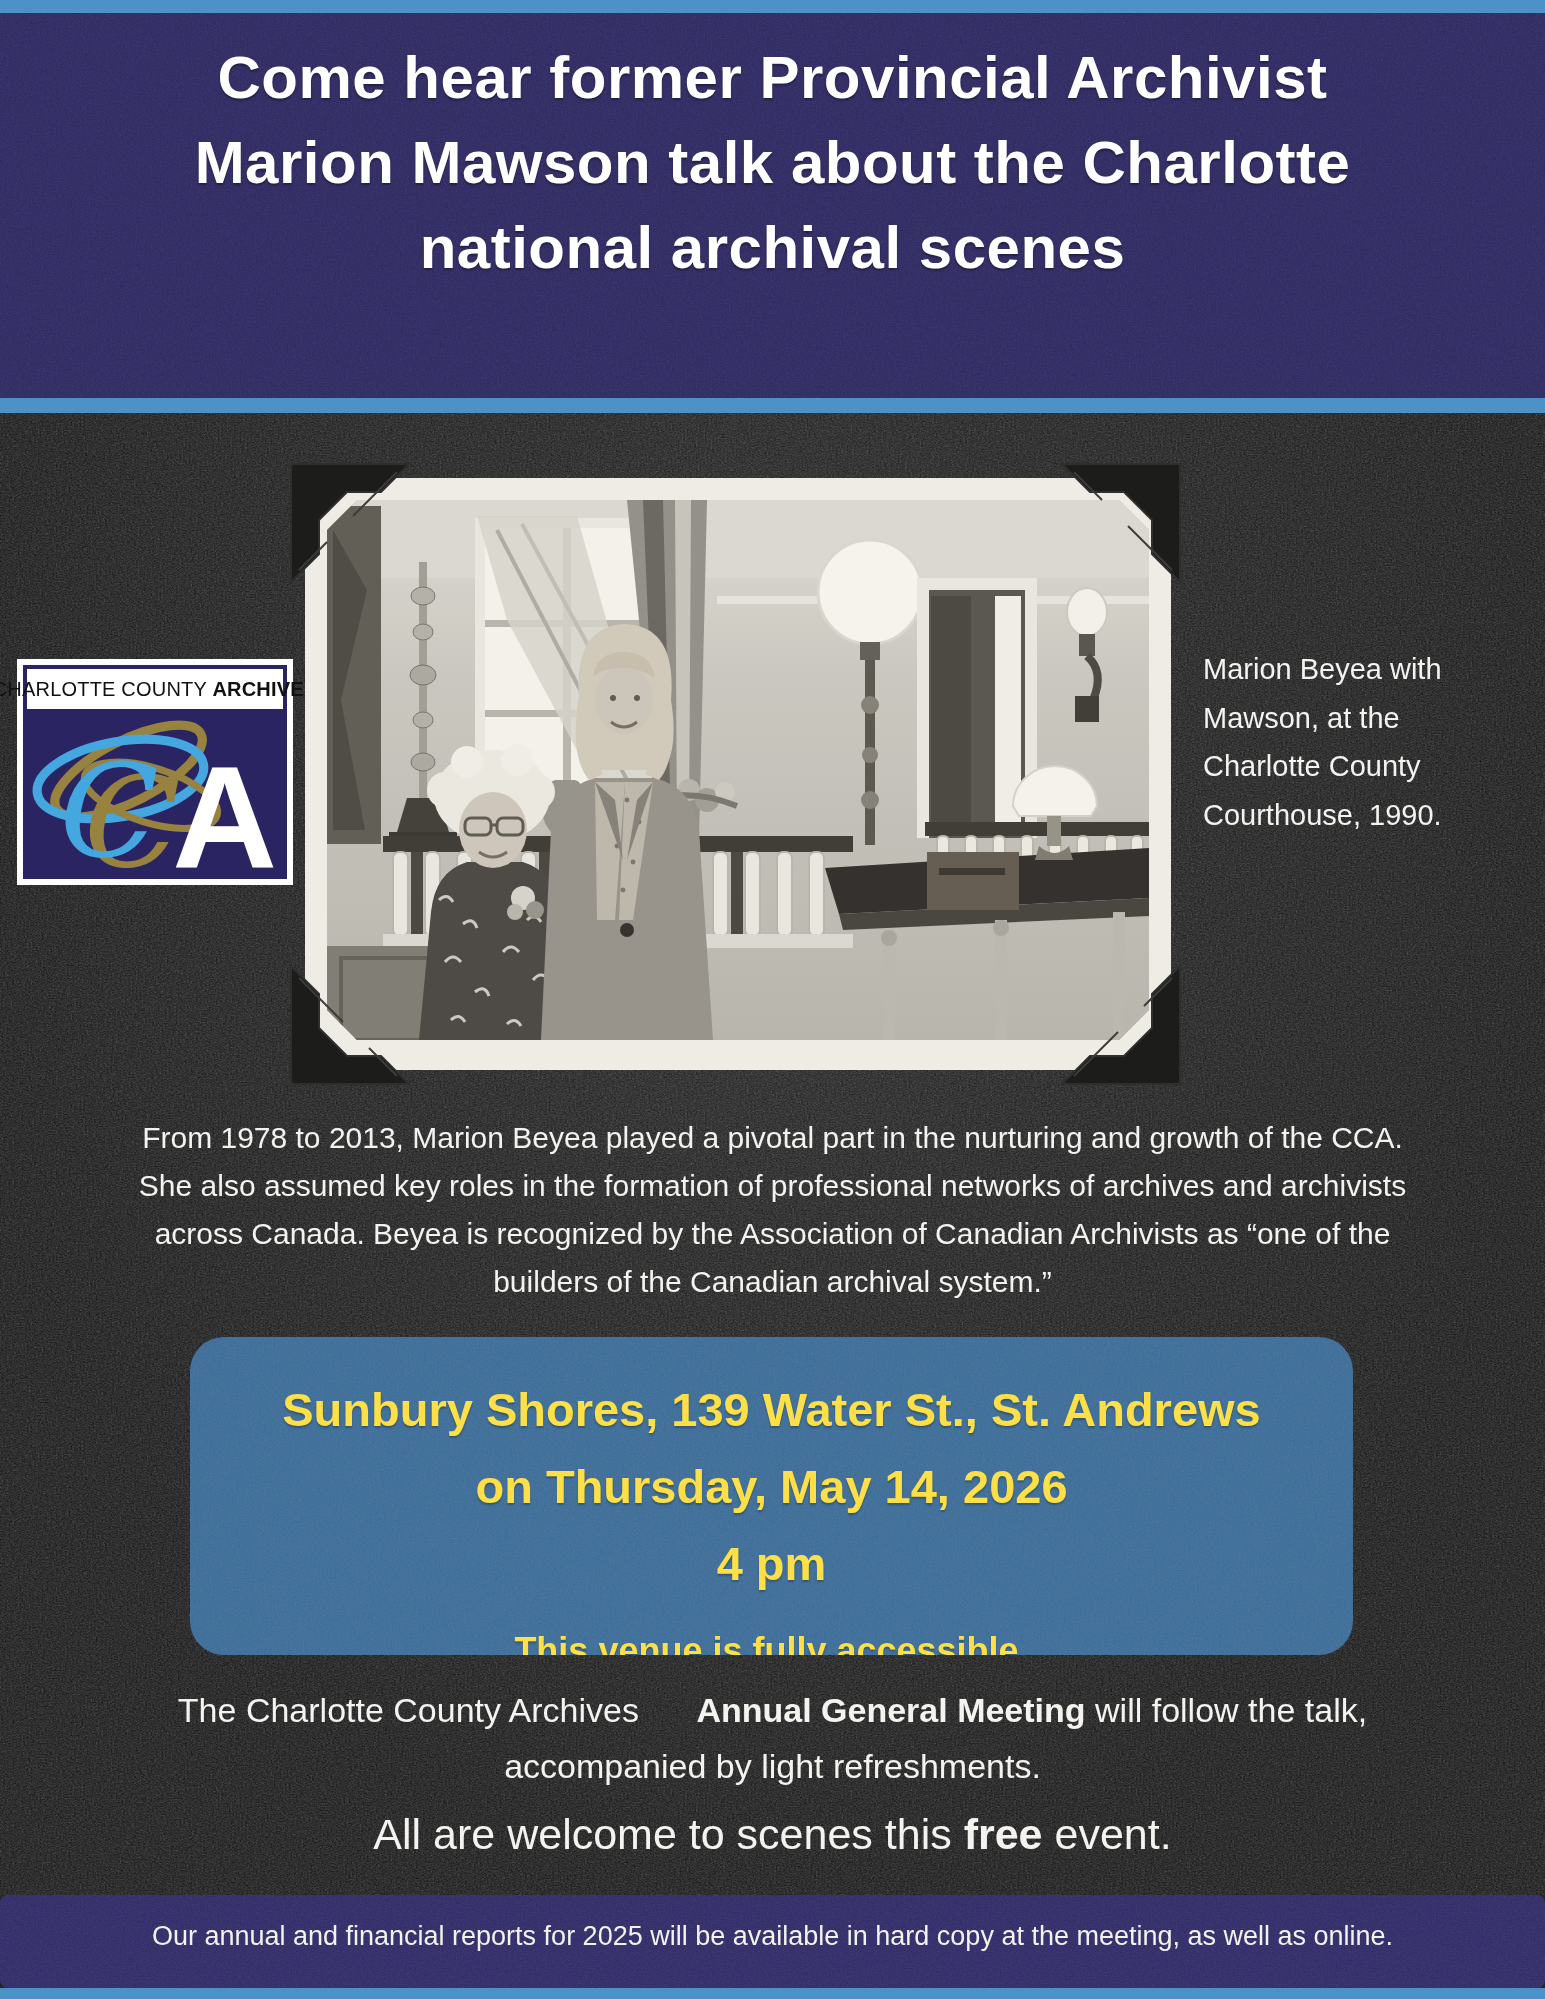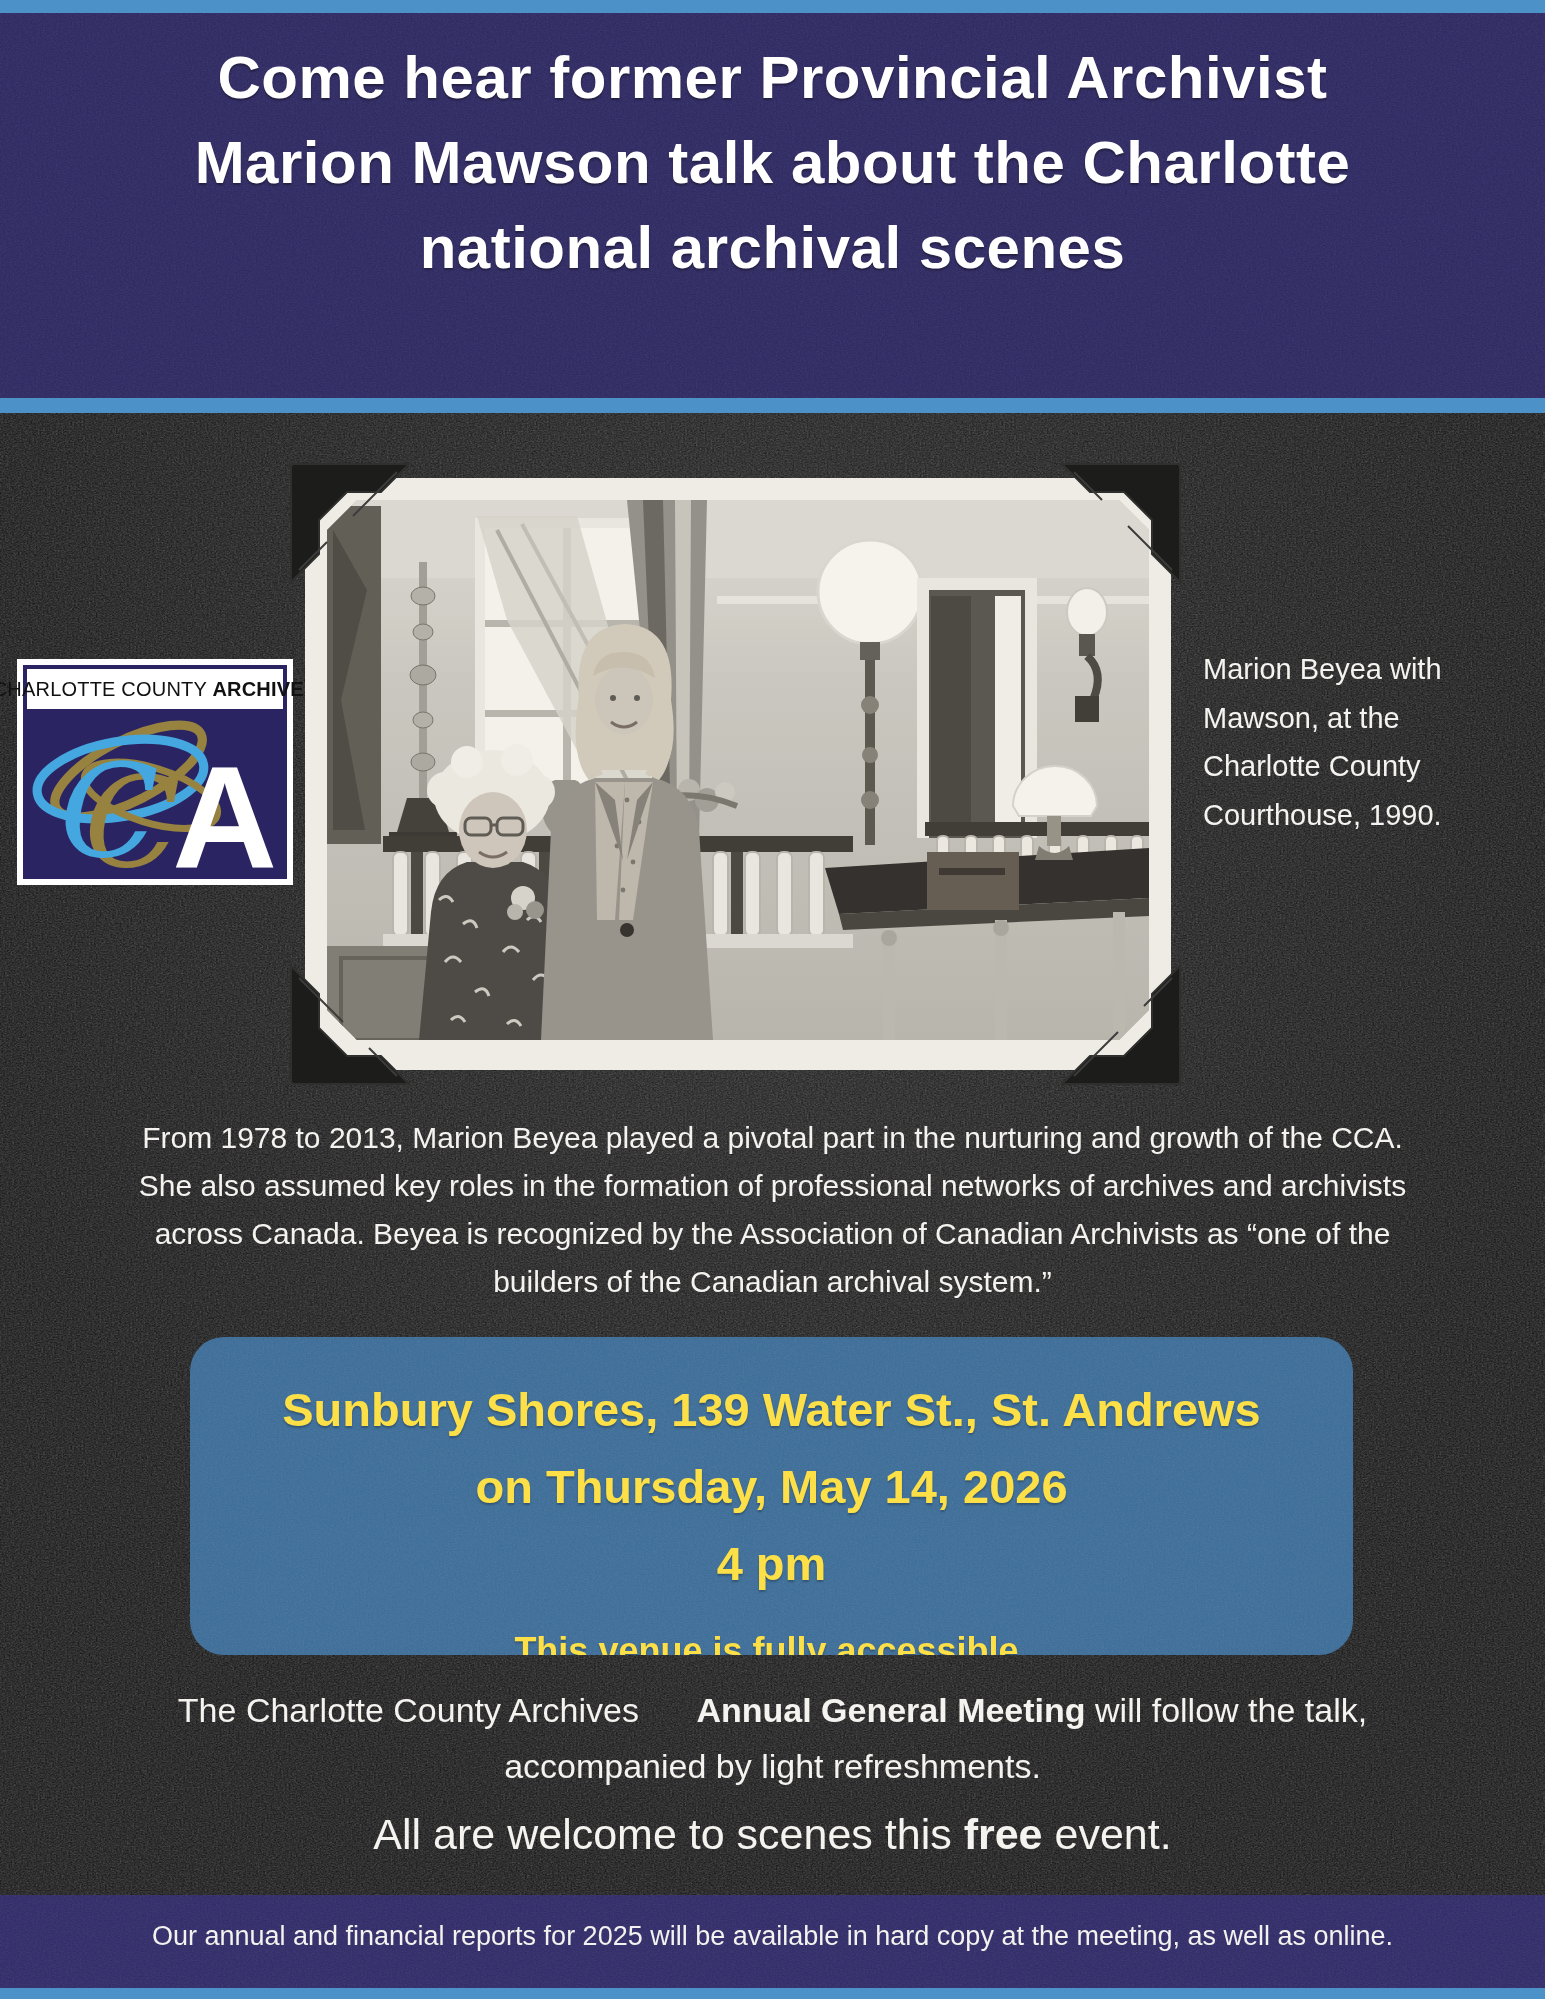--- a/index.html
+++ b/index.html
@@ -22,21 +22,21 @@
   .header-text{
     position:absolute;left:0;top:22px;width:1545px;text-align:center;
     color:#ffffff;font-weight:bold;font-size:60px;line-height:85px;letter-spacing:.5px;
     text-shadow:0 2px 2px rgba(0,0,0,.35);
   }
   .header-text span{display:block;}
 
   .felt-main{left:0;top:413px;width:1545px;height:1482px;
     background:radial-gradient(ellipse at 50% 28%, #2a2929 0%, #1e1d1d 72%);}
 
-  .footer-panel{left:0;top:1895px;width:1545px;height:93px;background:#322d69;}
+  .footer-panel{left:0;top:1895px;width:1545px;height:93px;background:#322d69;border-radius:8px;}
   .footer-text{position:absolute;left:0;top:26px;width:1545px;text-align:center;
     color:#f3f2ee;font-size:27px;}
 
   
   .logo{left:17px;top:659px;width:276px;height:226px;background:#ffffff;padding:0;box-sizing:border-box;}
   .logo-inner{position:absolute;left:6px;top:6px;right:6px;bottom:6px;background:#2a2562;}
   .logo-titleband{position:absolute;left:4px;top:4px;right:4px;height:40px;background:#ffffff;
     display:flex;align-items:center;justify-content:center;color:#111;
     font-size:20px;letter-spacing:.2px;white-space:pre;}
   .logo-titleband .bold{font-weight:bold;}

